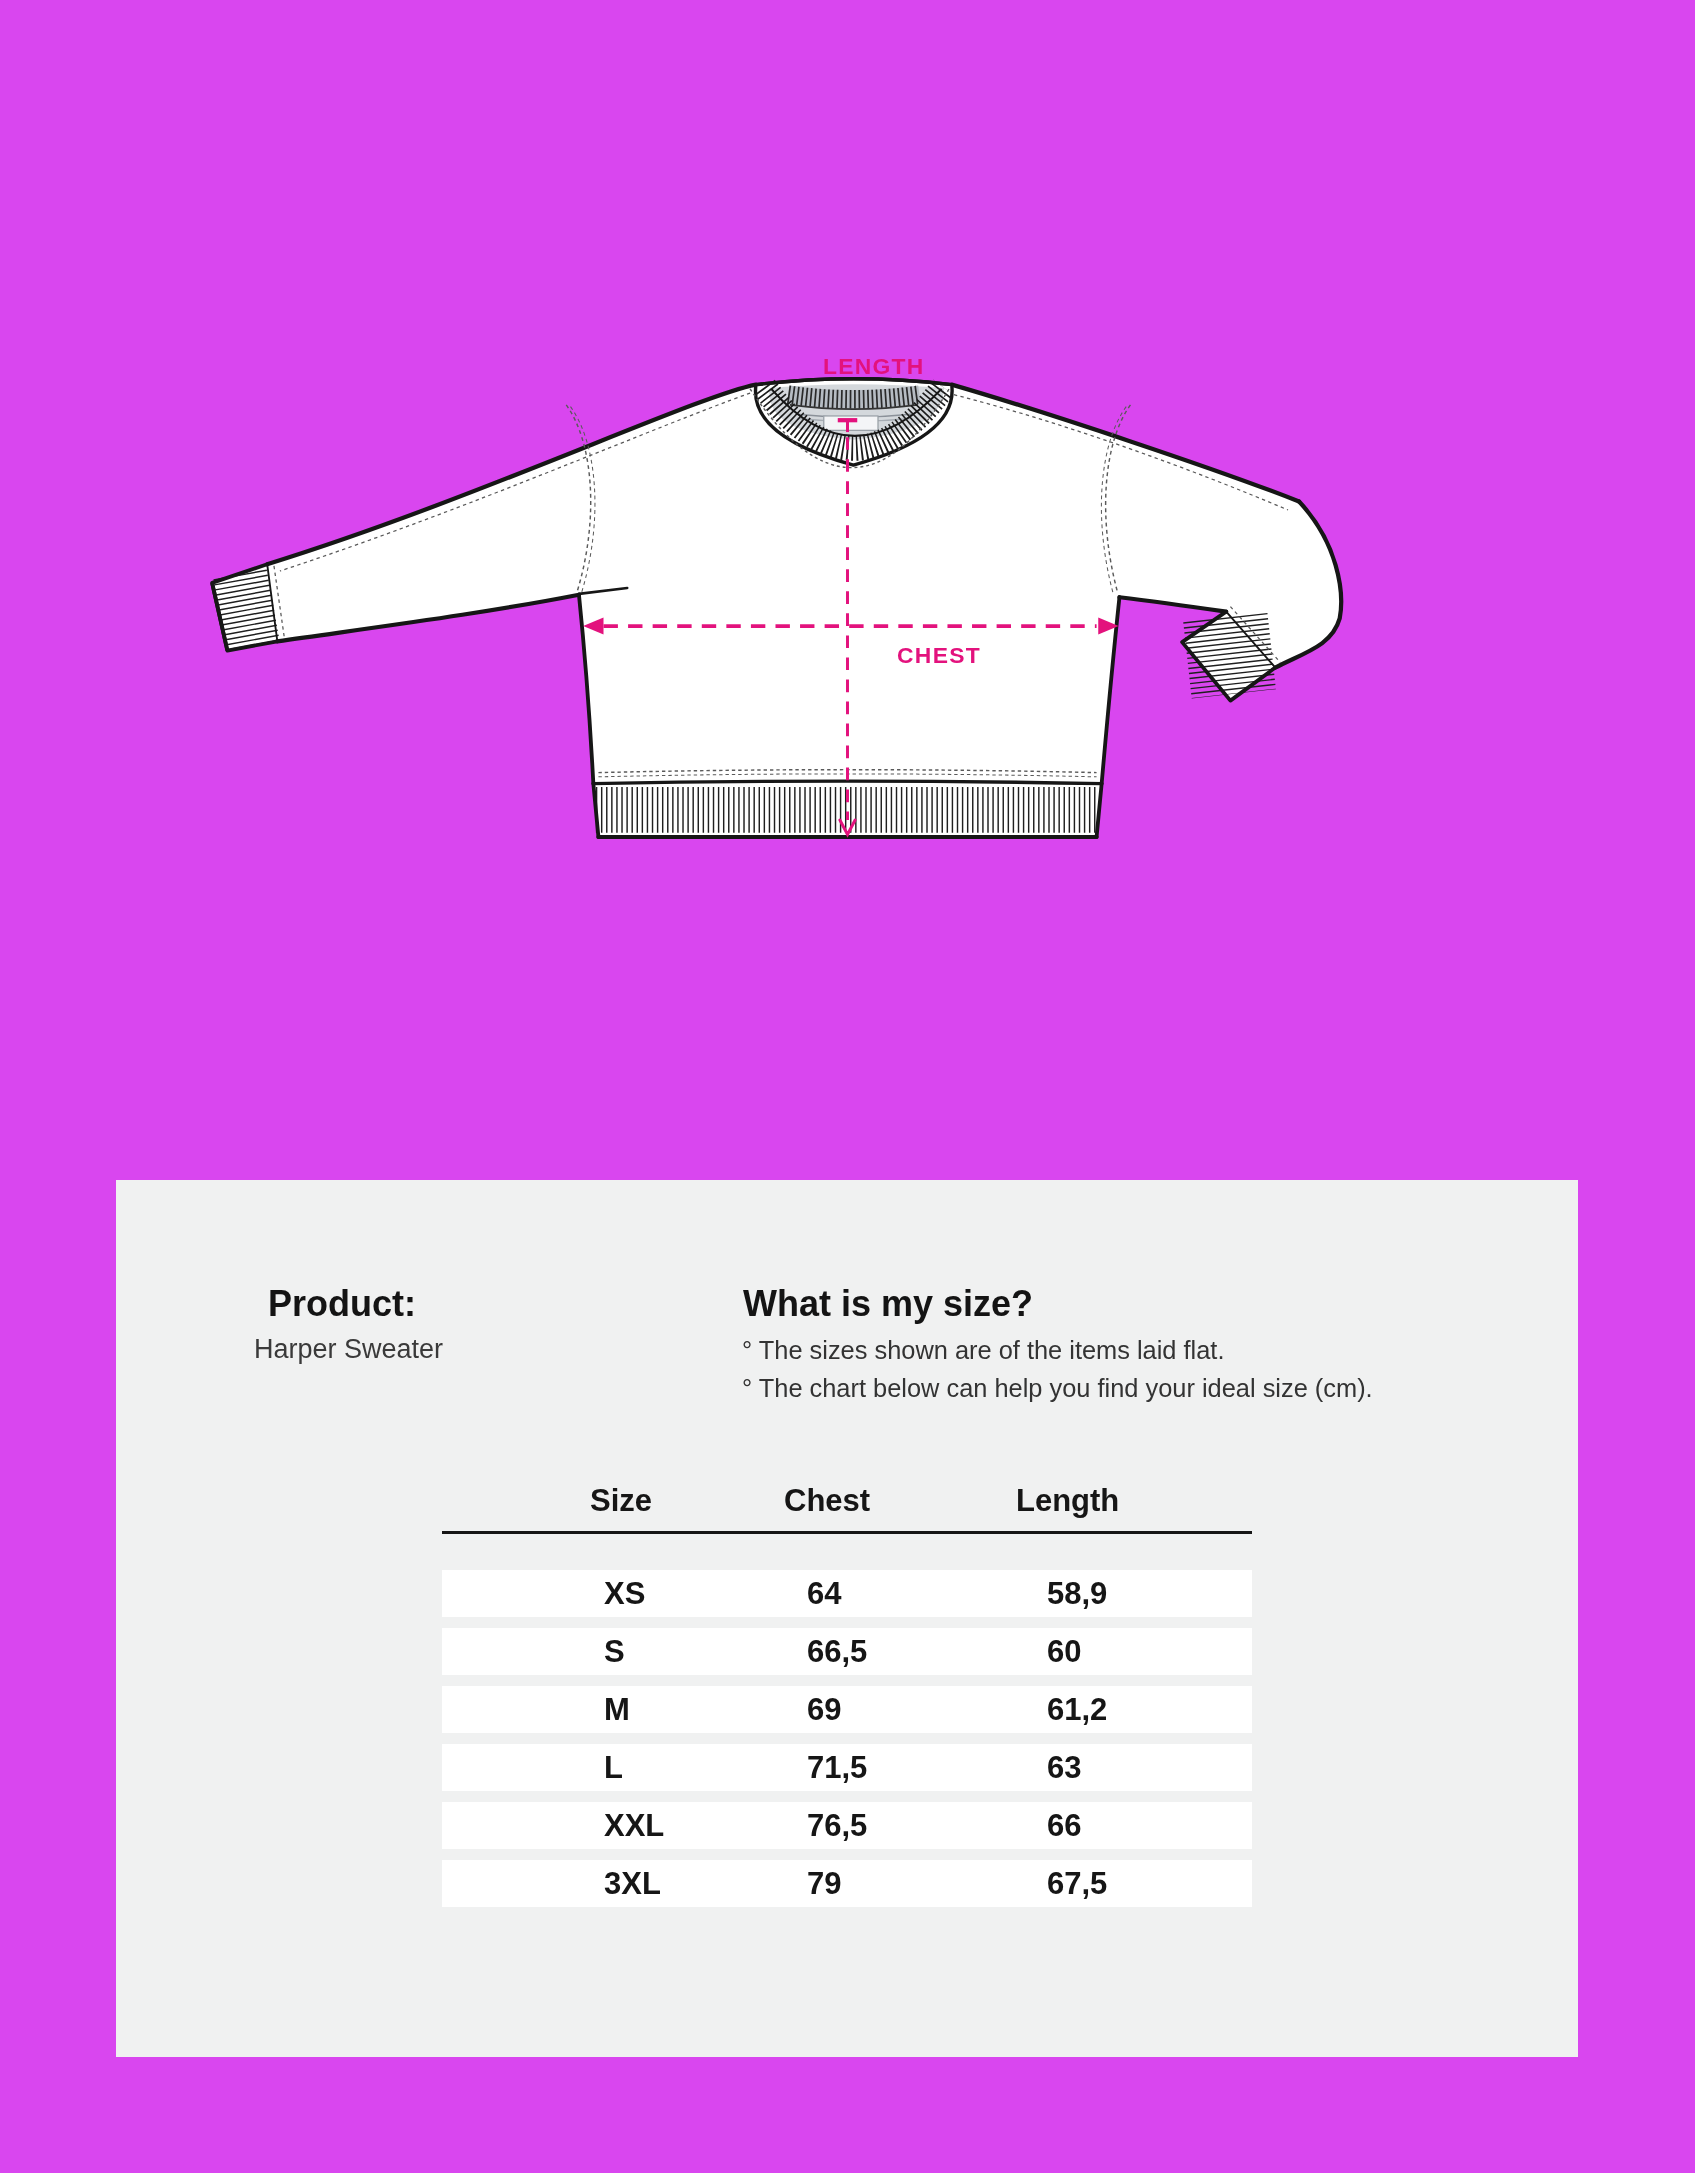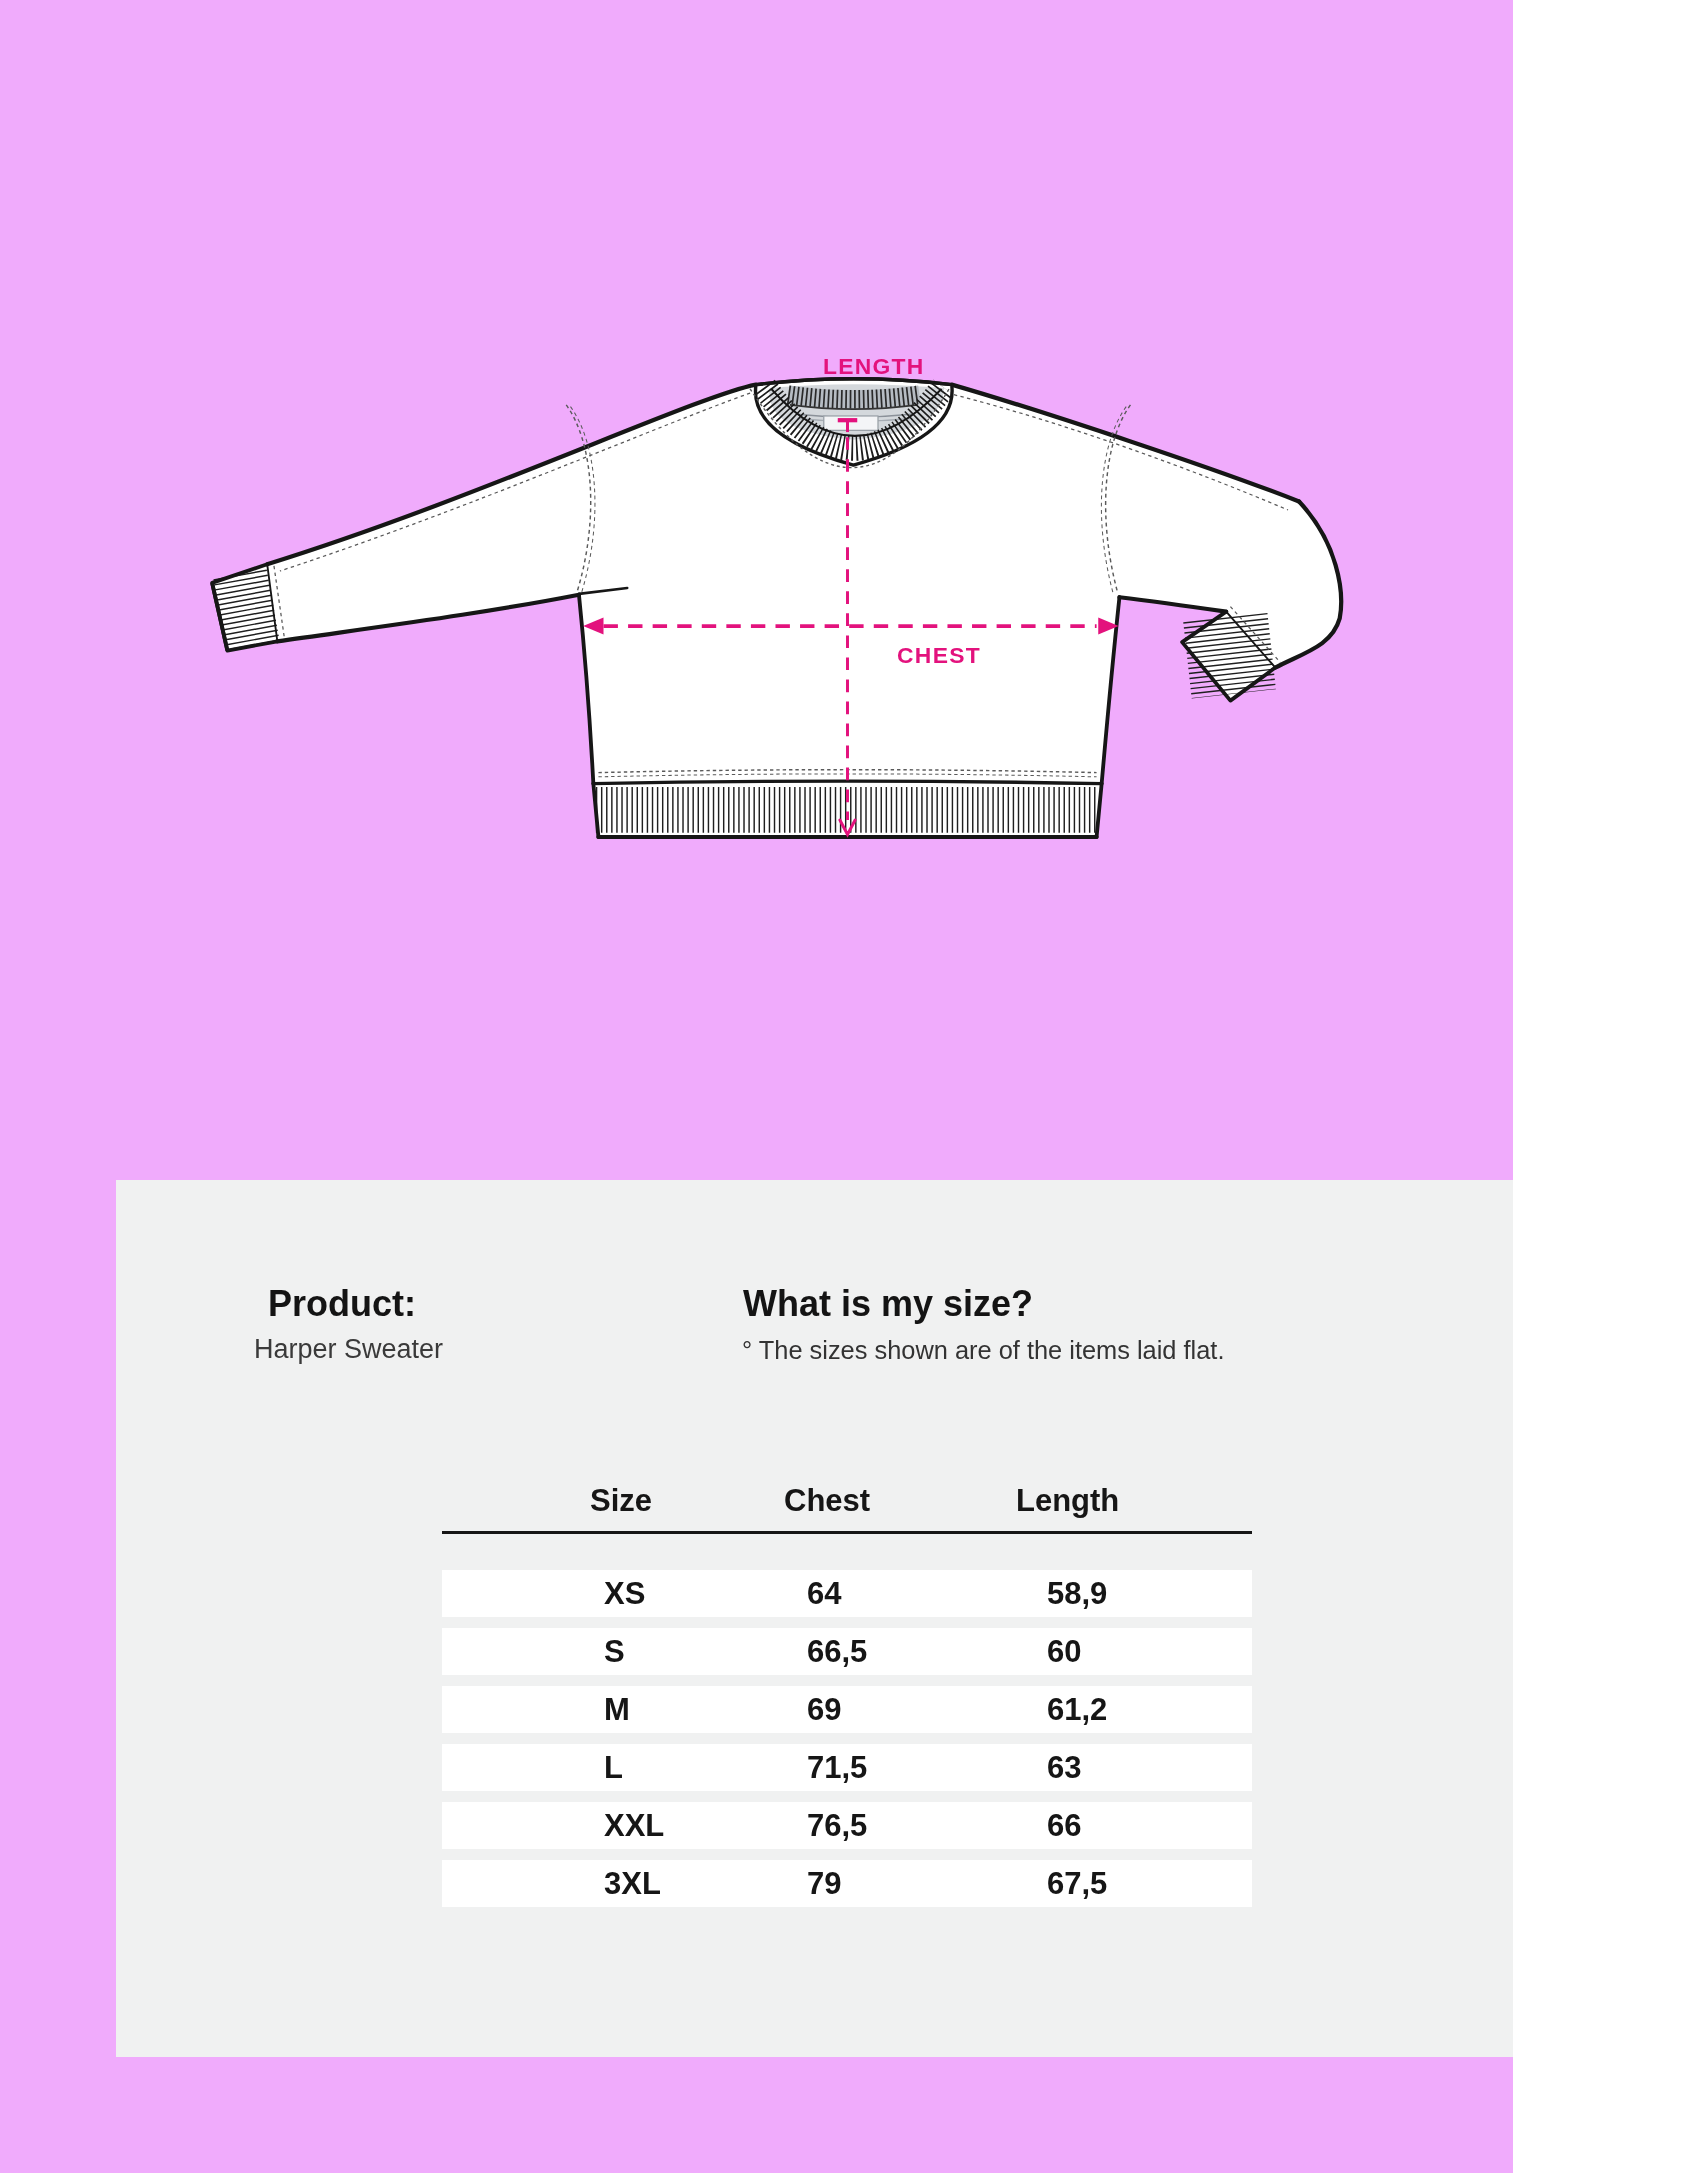--- a/index.html
+++ b/index.html
@@ -1,16 +1,16 @@
 <!DOCTYPE html>
 <html style="font-size:13.6px"><head>
 <meta charset="utf-8">
 <style>
   html,body{margin:0;padding:0;background:#fff;}
-  .page{position:relative;width:1513px;height:2173px;background:#f0abfc;overflow:hidden;
+  .page{position:relative;width:1695px;height:2173px;background:#d946ef;overflow:hidden;
         font-family:"Liberation Sans", sans-serif;color:#1d1d1d;}
   .illo{position:absolute;left:0;top:0;width:1695px;height:898px;}
   .illo text{font-family:"Liberation Sans", sans-serif;font-weight:700;letter-spacing:1.5px;}
   .panel-bg{position:absolute;left:116px;top:1180px;width:1462px;height:877px;background:#f0f1f1;}
   .product-title,.size-title{position:absolute;top:1253px;height:41px;line-height:41px;
         font-size:36px;font-weight:700;color:#141414;white-space:nowrap;}
   .product-title{left:268px;}
   .size-title{left:743px;}
   .product-name{position:absolute;left:254px;top:1331px;height:37px;line-height:37px;
         font-size:27px;font-weight:400;color:#3a3a3a;white-space:nowrap;}
@@ -123,20 +123,21 @@
     <text x="1108" y="783" text-anchor="middle" font-size="27" fill="#e3127d">CHEST</text>
   </svg>
 
   <div class="panel-bg"></div>
 
   <h2 class="product-title">Product:</h2>
   <div class="product-name">Harper Sweater</div>
 
   <h2 class="size-title">What is my size?</h2>
   <div class="note n1">° The sizes shown are of the items laid flat.</div>
+  <div class="note n2">° The chart below can help you find your ideal size (cm).</div>
 
   <div class="thead">
     <span class="h1">Size</span>
     <span class="h2">Chest</span>
     <span class="h3">Length</span>
   </div>
   <div class="rule"></div>
 
   <div class="trows">
     <div class="trow">

